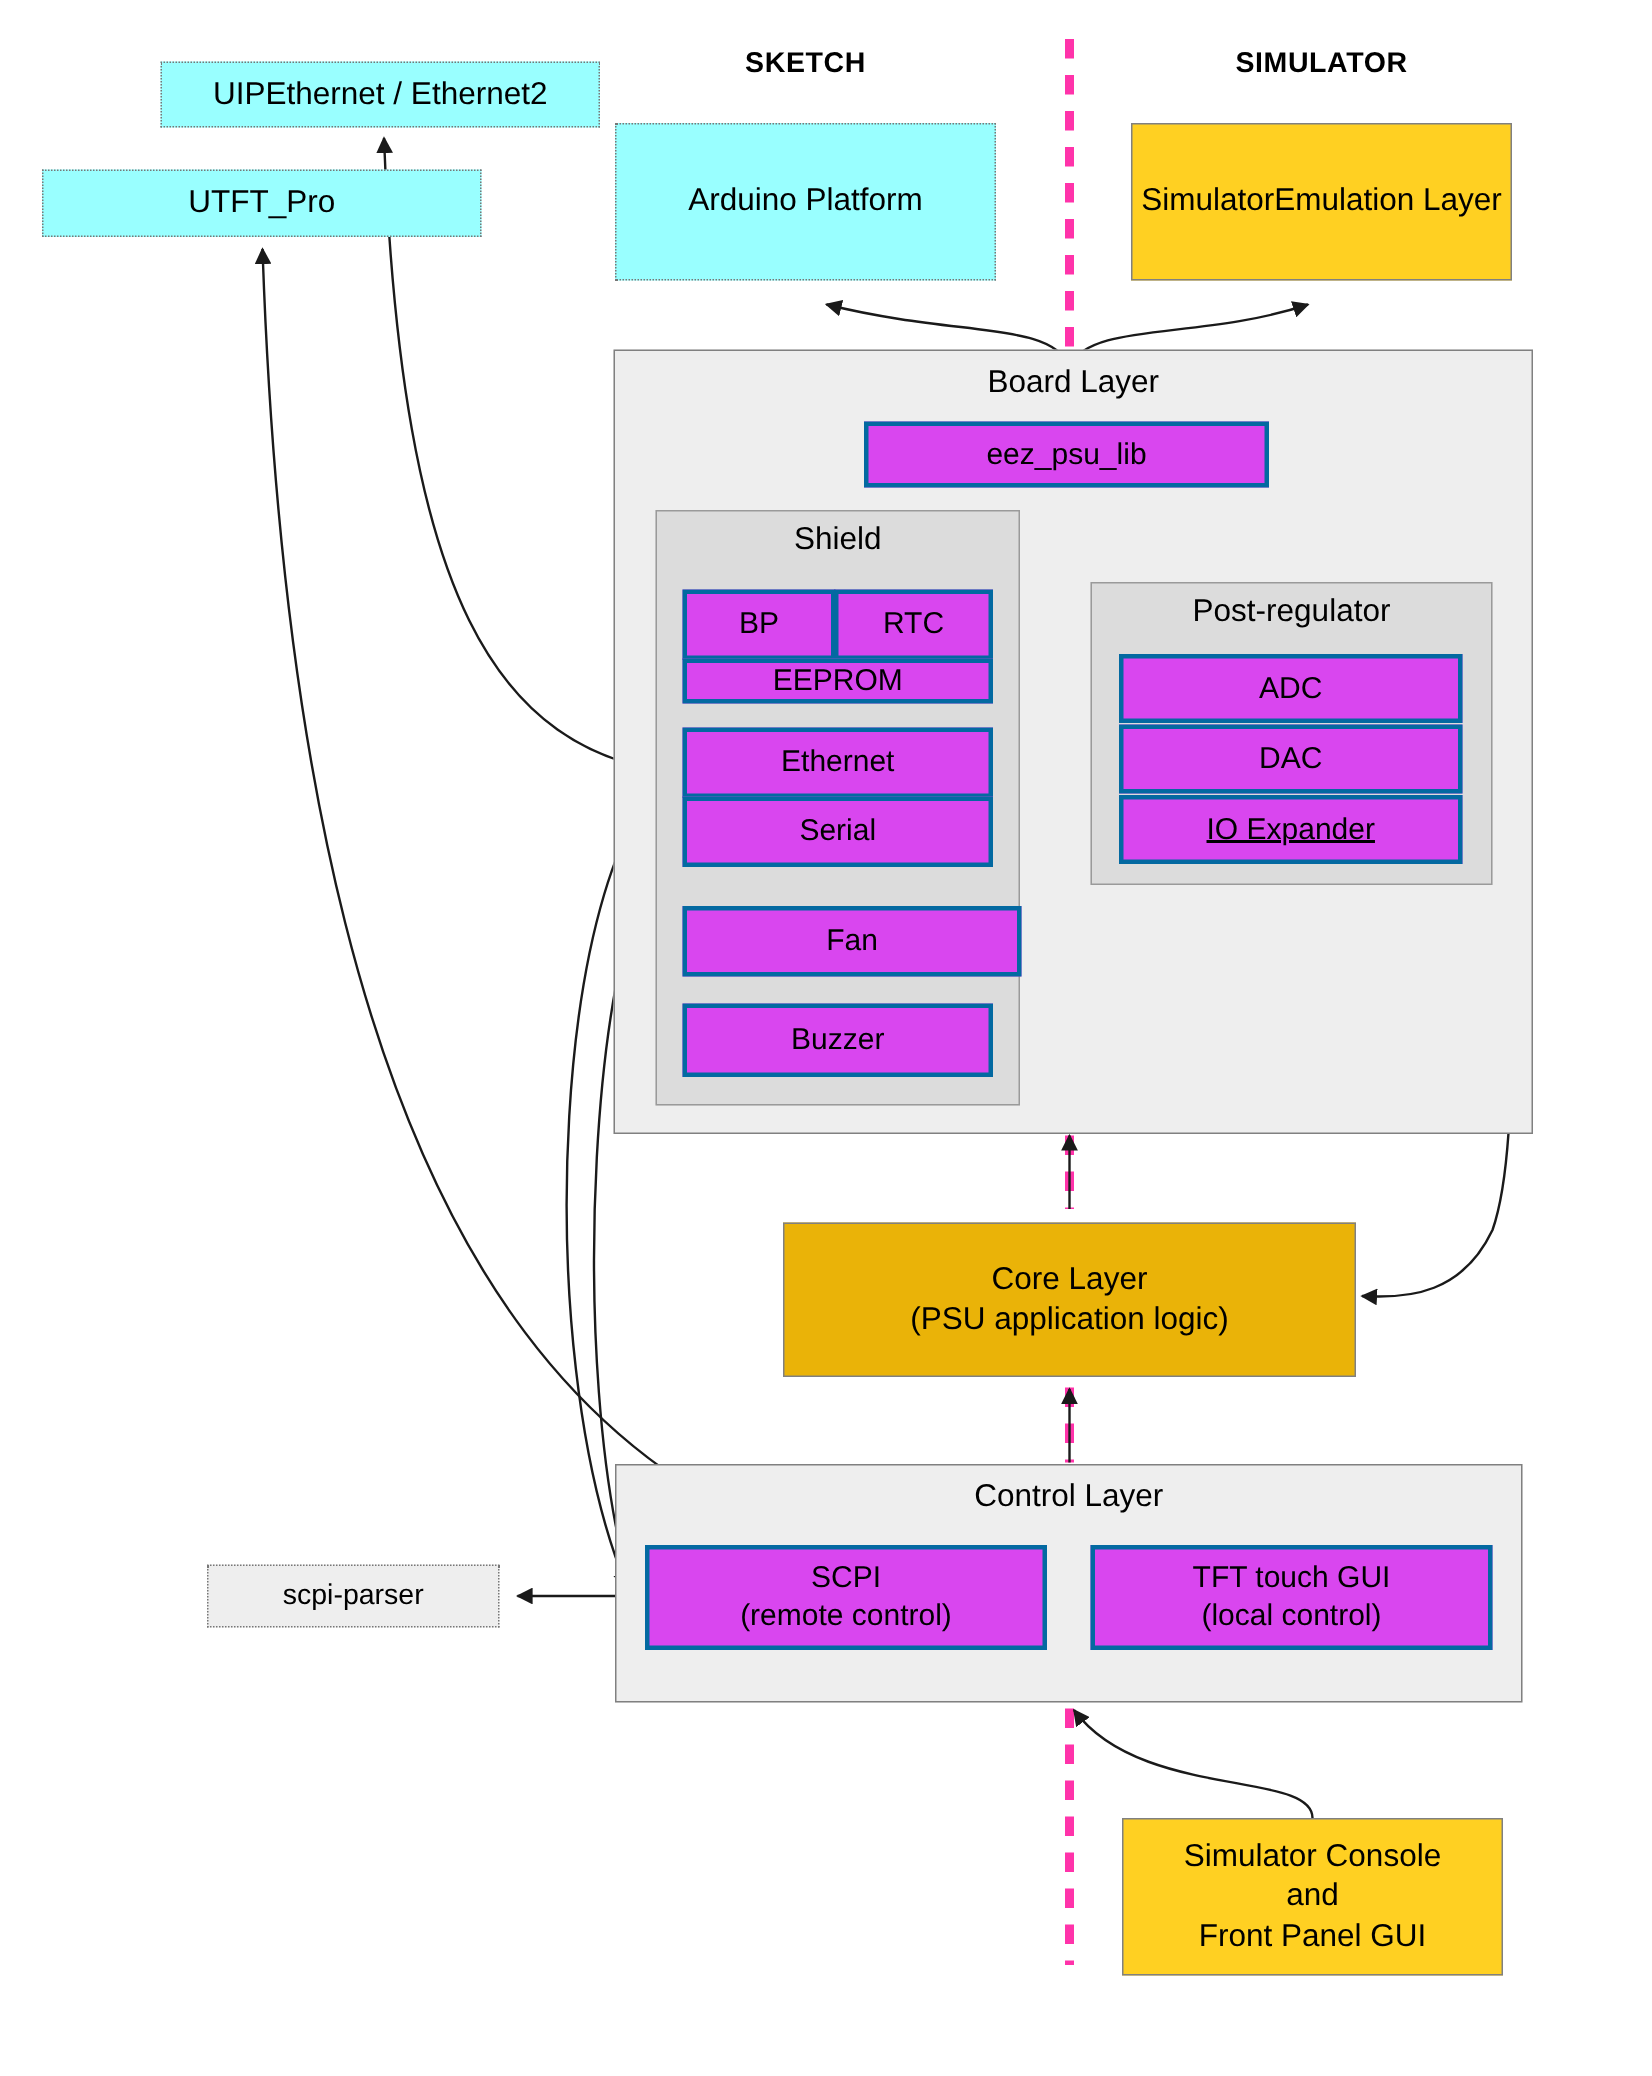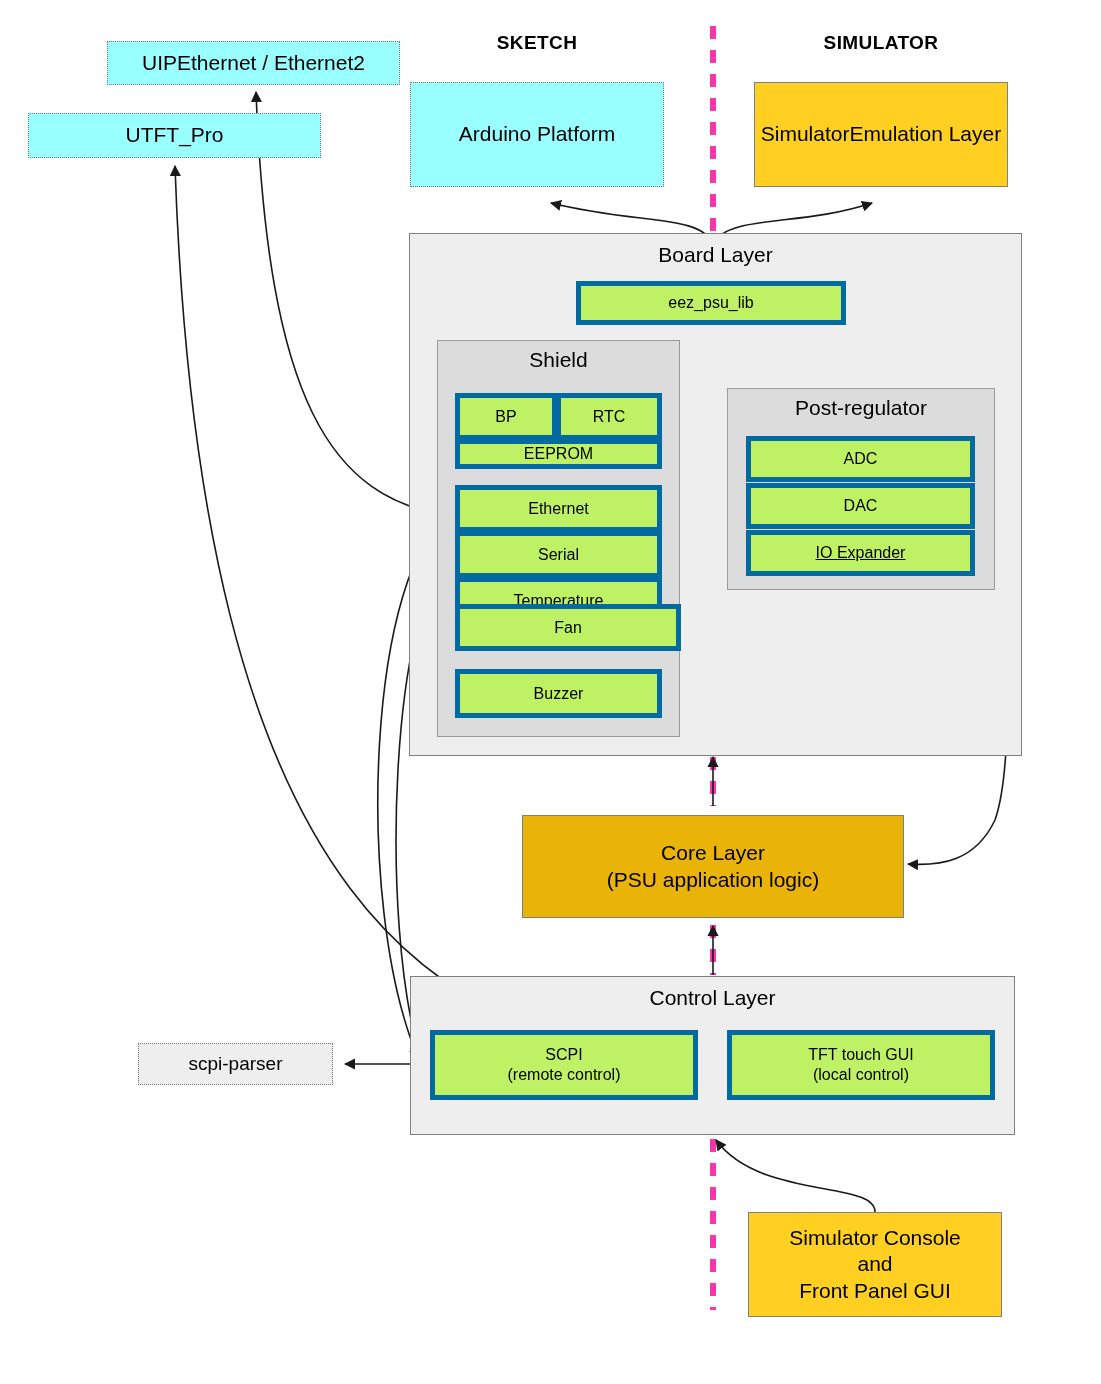--- a/index.html
+++ b/index.html
@@ -9,21 +9,21 @@
   .box{position:absolute;box-sizing:border-box;display:flex;align-items:center;
        justify-content:center;text-align:center;line-height:1.25;}
   
   .lib{background:#99ffff;border:1px dotted #777;font-size:21px;}
   .sim{background:#ffd022;border:1px solid #808080;font-size:21px;}
   .layer{background:#eeeeee;border:1px solid #808080;font-size:21px;
          align-items:flex-start;justify-content:center;padding-top:8px;}
   .layer-centered{background:#eab308;border:1px solid #808080;font-size:21px;}
   .subgroup{background:#dcdcdc;border:1px solid #9a9a9a;font-size:21px;
             align-items:flex-start;justify-content:center;padding-top:6px;}
-  .cell{background:#bef264;border:5px solid #0369a1;font-size:16px;}
+  .cell{background:#d946ef;border:3px solid #0369a1;font-size:20px;}
   .plain{background:#eeeeee;border:1px dotted #777;font-size:19px;}
   .title{position:absolute;font-size:19px;font-weight:bold;letter-spacing:.4px;
          text-align:center;}
   #vec{position:absolute;left:0;top:0;width:1101px;height:1384px;
        pointer-events:none;}
 </style>
 </head>
 <body>
 
 <div id="stage">
@@ -97,21 +97,20 @@
   <div class="box subgroup" style="left:437px;top:340px;width:243px;height:397px;">
     <span>Shield</span>
   </div>
 
   <div class="box cell" style="left:455px;top:393px;width:102px;height:47px;">BP</div>
   <div class="box cell" style="left:556px;top:393px;width:106px;height:47px;">RTC</div>
 
   <div class="box cell" style="left:455px;top:439px;width:207px;height:30px;">EEPROM</div>
   <div class="box cell" style="left:455px;top:485px;width:207px;height:47px;">Ethernet</div>
   <div class="box cell" style="left:455px;top:531px;width:207px;height:47px;">Serial</div>
-  <div class="box cell" style="left:455px;top:577px;width:207px;height:47px;">Temperature</div>
   <div class="box cell" style="left:455px;top:604px;width:226px;height:47px;text-align:center;">Fan</div>
   <div class="box cell" style="left:455px;top:669px;width:207px;height:49px;">Buzzer</div>
 
   <div class="box subgroup" style="left:727px;top:388px;width:268px;height:202px;">
     <span>Post-regulator</span>
   </div>
 
   <div class="box cell" style="left:746px;top:436px;width:229px;height:46px;">ADC</div>
   <div class="box cell" style="left:746px;top:483px;width:229px;height:46px;">DAC</div>
   <div class="box cell" style="left:746px;top:530px;width:229px;height:46px;text-decoration:underline;">IO Expander</div>

